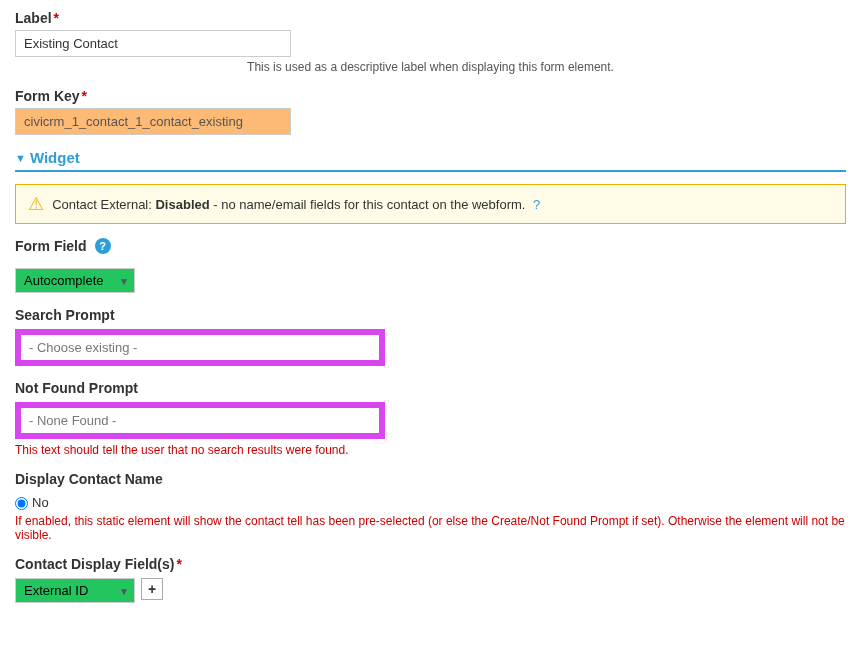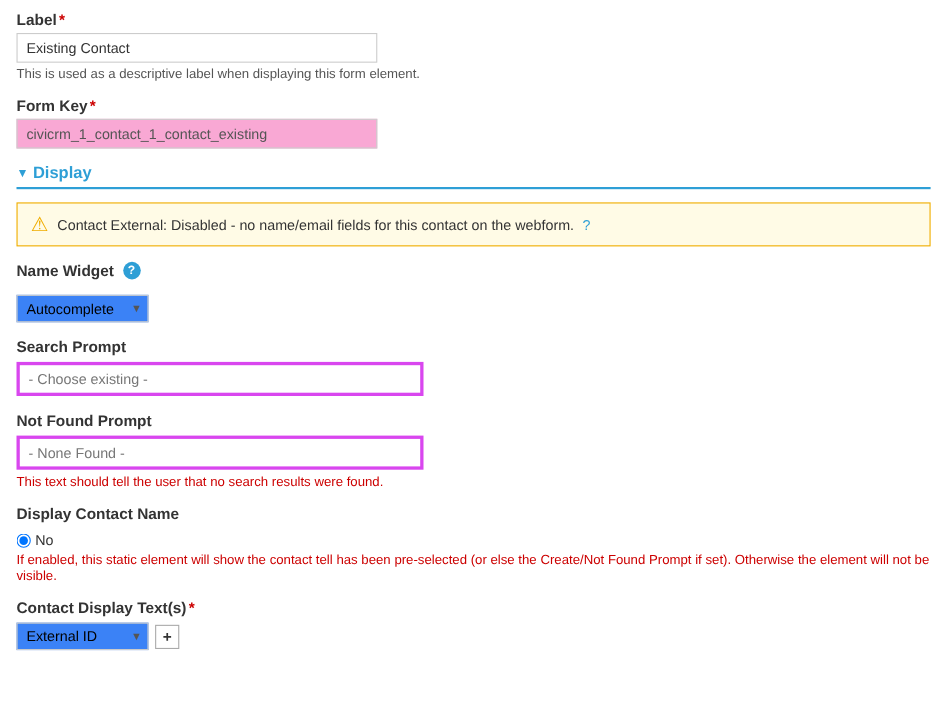--- a/index.html
+++ b/index.html
@@ -15,33 +15,34 @@
       font-size: 14px;
       font-weight: bold;
       color: #333;
       margin-bottom: 4px;
     }
     .required-star { color: #c00; margin-left: 2px; }
     .text-input {
       border: 1px solid #ccc;
       padding: 5px 8px;
       font-size: 13px;
-      width: 328px;
+      width: 276px;
       display: block;
       background: #fff;
       color: #333;
     }
     .text-input.readonly {
-      background: #f9a8d4;
+      background: #fdba74;
       color: #555;
     }
     .help-text {
       font-size: 12px;
       color: #555;
       margin-top: 3px;
+      text-align: center;
     }
     .section-header {
       display: flex;
       align-items: center;
       border-bottom: 2px solid #2e9fd6;
       margin-bottom: 12px;
       padding-bottom: 4px;
       margin-top: 10px;
     }
     .section-header .toggle-icon {
@@ -63,21 +64,21 @@
       display: flex;
       align-items: center;
       gap: 8px;
       font-size: 13px;
     }
     .warning-icon {
       color: #f0ad00;
       font-size: 18px;
       flex-shrink: 0;
     }
-    .warning-text strong { font-weight: normal; text-align: center; }
+    .warning-text strong { font-weight: bold; text-align: center; }
     .warning-text .help-link {
       color: #2e9fd6;
       cursor: pointer;
       margin-left: 4px;
     }
     .form-widget-row {
       display: flex;
       align-items: center;
       gap: 8px;
       margin-bottom: 14px;
@@ -101,37 +102,37 @@
       cursor: pointer;
     }
     .select-wrapper {
       position: relative;
       display: inline-block;
     }
     select {
       border: 1px solid #ccc;
       padding: 4px 22px 4px 8px;
       font-size: 13px;
-      background: #3b82f6;
+      background: #22c55e;
       appearance: none;
       -webkit-appearance: none;
       cursor: pointer;
       min-width: 120px;
     }
     .select-arrow {
       position: absolute;
       right: 6px;
       top: 50%;
       transform: translateY(-50%);
       pointer-events: none;
       font-size: 10px;
       color: #555;
     }
     .prompt-input {
-      border: 3px solid #d946ef;
+      border: 6px solid #d946ef;
       padding: 5px 8px;
       font-size: 13px;
       width: 370px;
       display: block;
       color: #777;
     }
     .section-sub-label {
       font-size: 14px;
       font-weight: bold;
       color: #333;
@@ -147,21 +148,21 @@
     }
     .radio-row input[type="radio"] { margin: 0; }
     .radio-label { font-size: 13px; color: #333; }
     .info-text {
       font-size: 12px;
       color: #c00;
       margin-top: 4px;
     }
     .contact-display-row {
       display: flex;
-      align-items: center;
+      align-items: flex-start;
       gap: 6px;
       margin-top: 6px;
     }
     .add-btn {
       display: inline-flex;
       align-items: center;
       justify-content: center;
       width: 22px;
       height: 22px;
       border: 1px solid #aaa;
@@ -186,37 +187,37 @@
 
 <div class="field-group">
   <div class="field-label">
     <span>Form Key</span><span class="required-star">*</span>
   </div>
   <input type="text" class="text-input readonly" readonly="" value="civicrm_1_contact_1_contact_existing" style="">
 </div>
 
 <div class="section-header">
   <span class="toggle-icon">▼</span>
-  <span class="section-title">Display</span>
+  <span class="section-title">Widget</span>
 </div>
 
 <div class="display-section">
 
   <div class="warning-box">
     <span class="warning-icon">⚠</span>
     <span class="warning-text">
       <span>Contact External:</span>
       <strong>Disabled</strong>
       <span>- no name/email fields for this contact on the webform.</span>
       <span class="help-link">?</span>
     </span>
   </div>
 
   <div class="form-widget-row">
-    <span class="form-widget-label">Name Widget</span>
+    <span class="form-widget-label">Form Field</span>
     <span class="help-icon">?</span>
   </div>
   <div class="field-group">
     <div class="select-wrapper">
       <select>
         <option>Autocomplete</option>
         <option>Select</option>
         <option>Hidden</option>
       </select>
       <span class="select-arrow">▼</span>
@@ -240,21 +241,21 @@
       <div class="radio-row">
         <input type="radio" name="display_contact" id="dcn_no" checked="" style="">
         <label class="radio-label" for="dcn_no">No</label>
       </div>
     </div>
     <div class="info-text">If enabled, this static element will show the contact tell has been pre-selected (or else the Create/Not Found Prompt if set). Otherwise the element will not be visible.</div>
   </div>
 
   <div class="field-group">
     <div class="field-label">
-      <span>Contact Display Text(s)</span><span class="required-star">*</span>
+      <span>Contact Display Field(s)</span><span class="required-star">*</span>
     </div>
     <div class="contact-display-row">
       <div class="select-wrapper">
         <select>
           <option>External ID</option>
           <option>Display Name</option>
           <option>Email</option>
           <option>First Name</option>
           <option>Last Name</option>
         </select>

